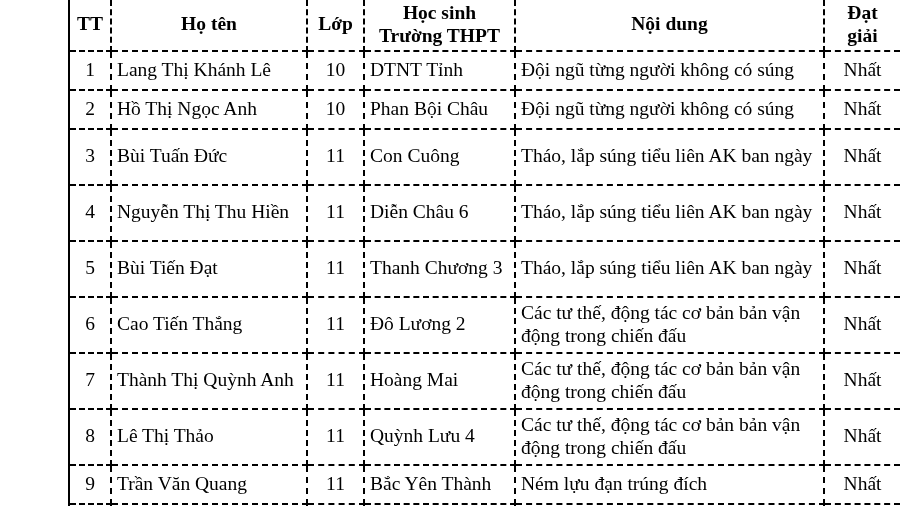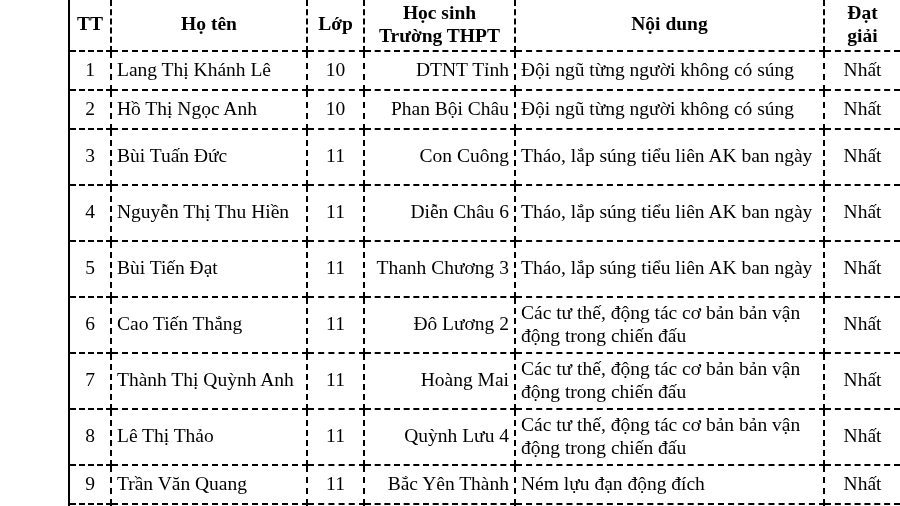--- a/index.html
+++ b/index.html
@@ -64,21 +64,21 @@
     line-height: 1.14;
   }
   thead tr th {
     border-bottom: 2px dashed #000;
   }
 
   
   .c-tt    { width: 30px;  text-align: center; }
   .c-name  { width: 184px; text-align: left; margin-left: 21px; }
   .c-class { width: 45px;  text-align: center; }
-  .c-school{ width: 139px; text-align: right; }
+  .c-school{ width: 139px; text-align: left; }
   .c-desc  { width: 297px; text-align: left; }
   .c-prize { width: 65px;  text-align: center; }
 
   .h-tt     { text-align: center; }
   .h-name   { text-align: center; }
   .h-class  { text-align: center; }
   .h-school { text-align: center; }
   .h-desc   { text-align: center; }
   .h-prize  { text-align: center; }
 
@@ -173,21 +173,21 @@
             <td class="c-class">11</td>
             <td class="c-school">Quỳnh Lưu 4</td>
             <td class="c-desc">Các tư thế, động tác cơ bản bản vận động trong chiến đấu</td>
             <td class="c-prize">Nhất</td>
           </tr>
           <tr class="r-one">
             <td class="c-tt">9</td>
             <td class="c-name">Trần Văn Quang</td>
             <td class="c-class">11</td>
             <td class="c-school">Bắc Yên Thành</td>
-            <td class="c-desc">Ném lựu đạn động đích</td>
+            <td class="c-desc">Ném lựu đạn trúng đích</td>
             <td class="c-prize">Nhất</td>
           </tr>
           <tr class="r-one">
             <td class="c-tt">10</td>
             <td class="c-name">Nguyễn Phương Liên</td>
             <td class="c-class">11</td>
             <td class="c-school">Đô Lương 2</td>
             <td class="c-desc">Ném lựu đạn trúng đích</td>
             <td class="c-prize">Nhất</td>
           </tr>

